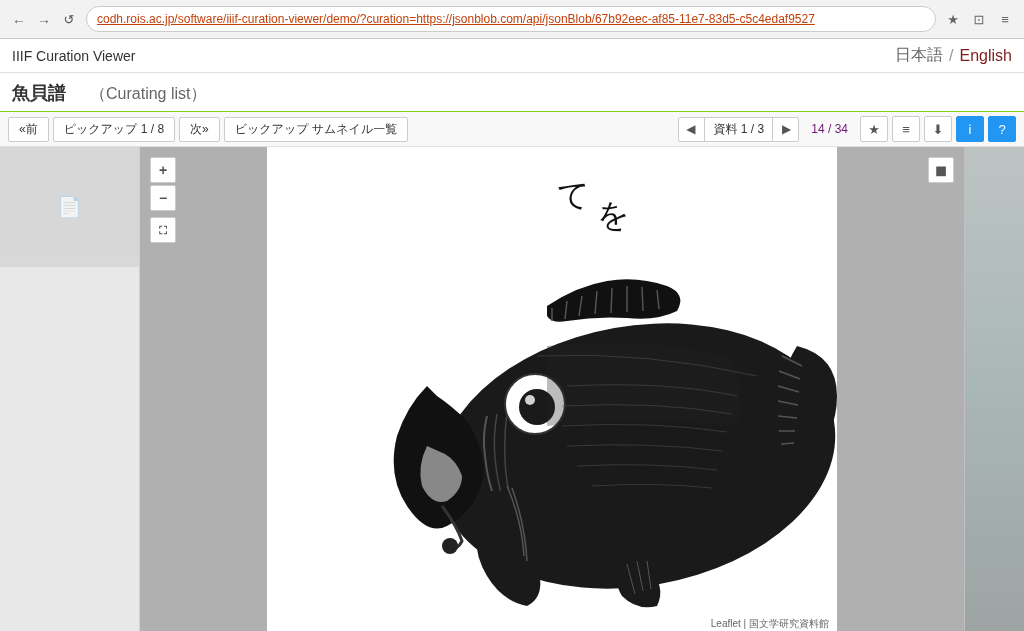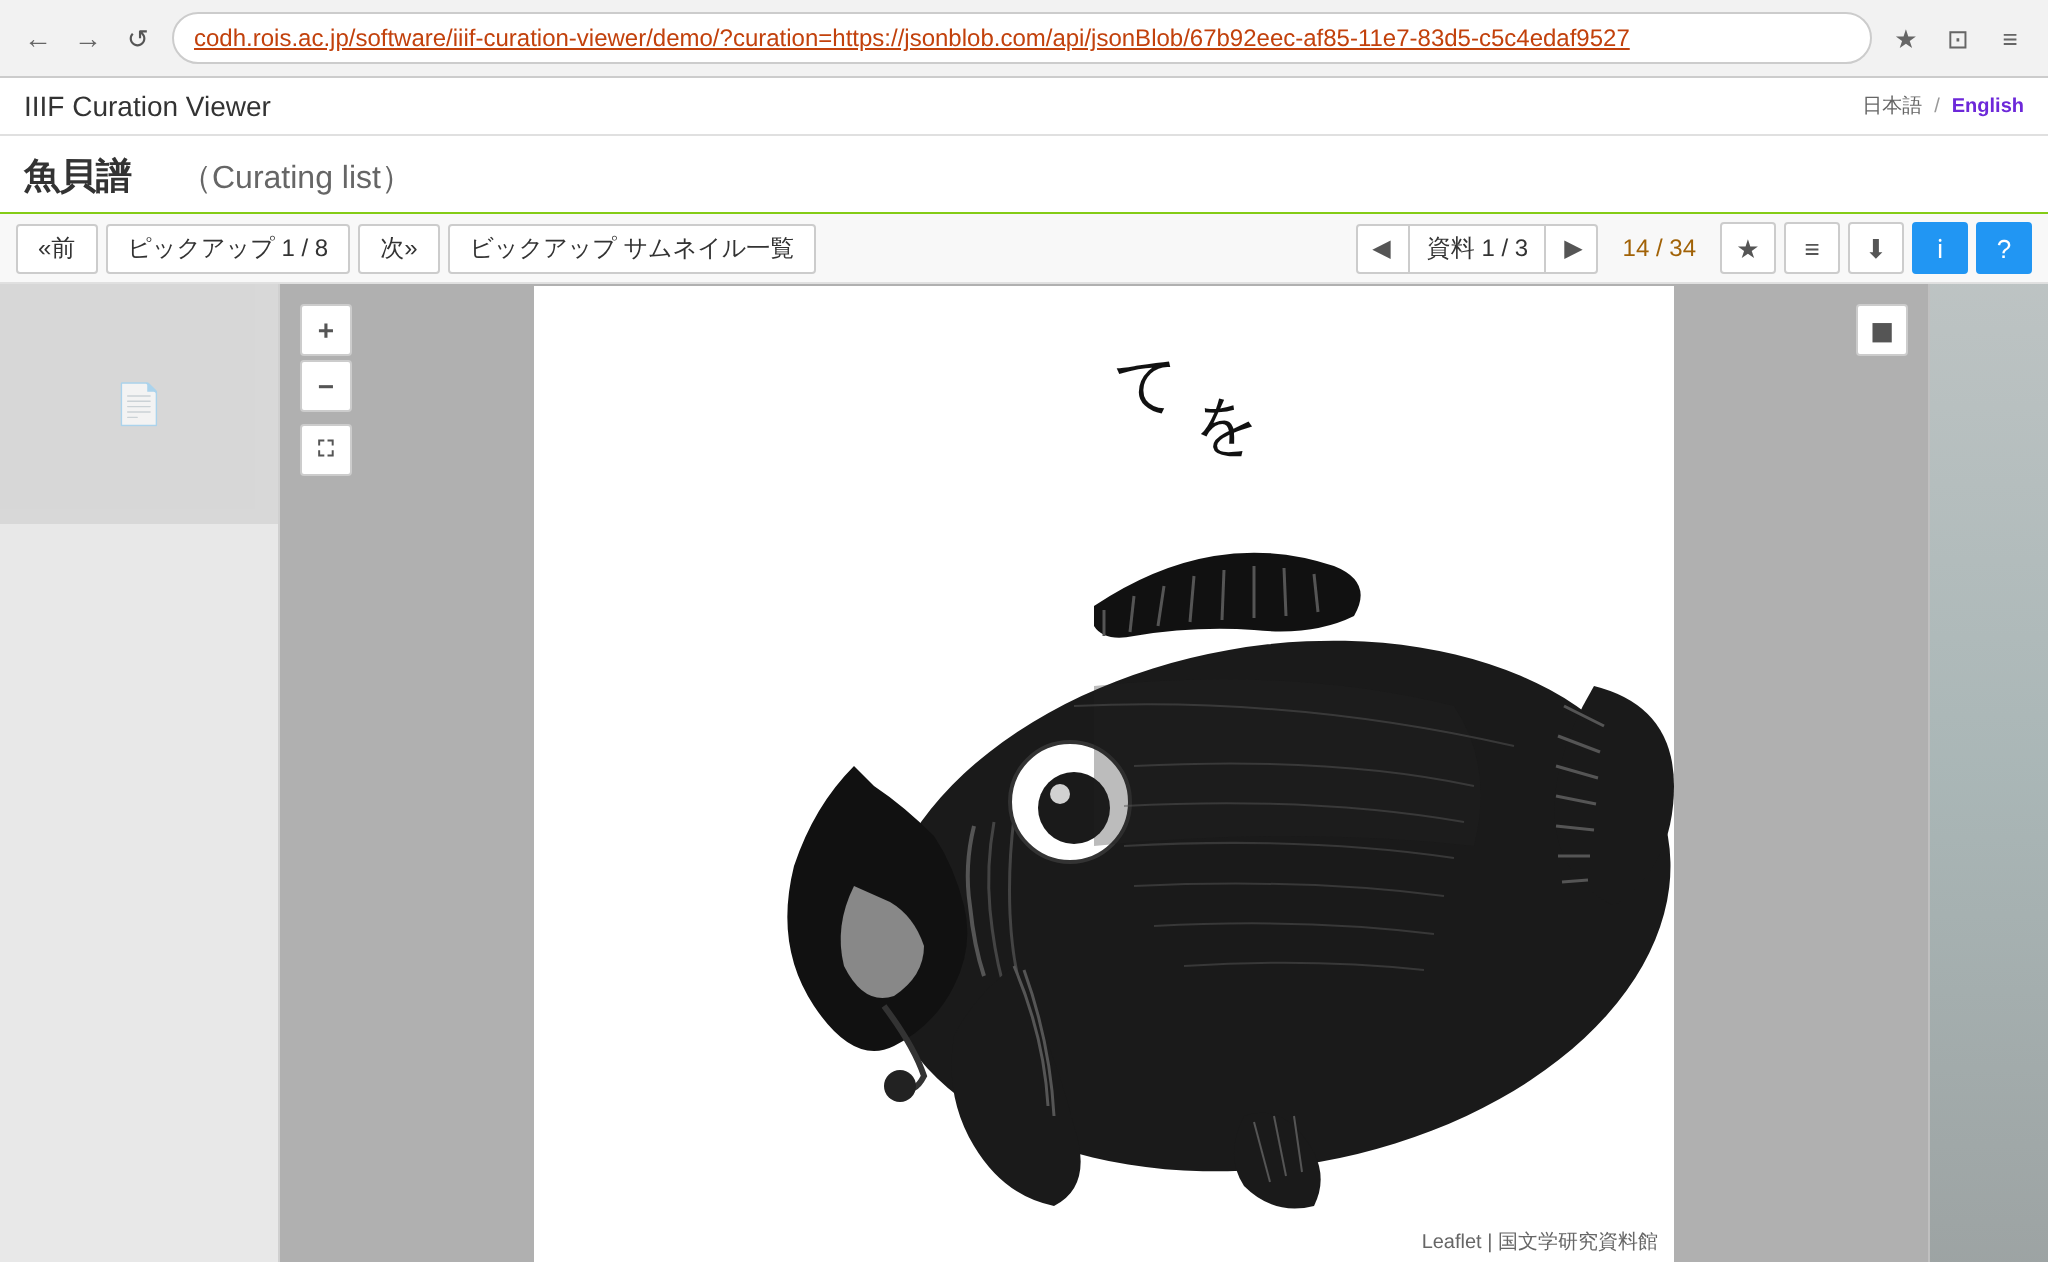--- a/index.html
+++ b/index.html
@@ -14,36 +14,36 @@
     .reload-btn { width: 22px; height: 22px; border: none; background: transparent; cursor: pointer; color: #555; font-size: 13px; }
     .address-bar { flex: 1; height: 26px; border: 1px solid #ccc; border-radius: 13px; padding: 0 10px; font-size: 12px; background: white; color: #c2410c; outline: none; text-decoration: underline; }
     .browser-actions { display: flex; gap: 4px; align-items: center; }
     .browser-action-btn { width: 22px; height: 22px; border: none; background: transparent; cursor: pointer; color: #666; font-size: 13px; display: flex; align-items: center; justify-content: center; }
 
     
     .app-container { display: flex; flex-direction: column; height: calc(631px - 36px); background: white; }
 
     .app-header { padding: 6px 12px; display: flex; justify-content: space-between; align-items: center; border-bottom: 1px solid #e0e0e0; gap: 48px; }
     .app-title { font-size: 14px; font-weight: normal; color: #333; }
-    .lang-switcher { font-size: 10px; color: #666; display: flex; gap: 6px; align-items: center; }
+    .lang-switcher { font-size: 16px; color: #666; display: flex; gap: 6px; align-items: center; }
     .lang-separator { color: #999; }
     .lang-link { color: #666; text-decoration: none; cursor: pointer; }
-    .lang-active { color: #6d28d9; font-weight: bold; }
+    .lang-active { color: #7f1d1d; font-weight: normal; }
 
     .page-title { padding: 8px 12px 6px; font-size: 18px; font-weight: bold; color: #333; display: flex; align-items: baseline; gap: 24px; border-bottom: 1px solid #84cc16; }
     .page-subtitle { font-size: 16px; font-weight: normal; color: #666; }
 
     .toolbar { display: flex; align-items: center; padding: 4px 8px; background: #f8f8f8; border-bottom: 1px solid #e0e0e0; gap: 4px; }
     .toolbar-btn { padding: 3px 10px; font-size: 12px; border: 1px solid #ccc; background: white; cursor: pointer; border-radius: 2px; color: #333; white-space: nowrap; display: flex; align-items: center; gap: 3px; }
     .toolbar-spacer { flex: 1; }
     .toolbar-right { display: flex; align-items: center; gap: 4px; }
     .nav-controls { display: flex; align-items: center; gap: 2px; border: 1px solid #ccc; border-radius: 2px; background: white; }
     .nav-ctrl-btn { padding: 3px 7px; border: none; background: transparent; cursor: pointer; color: #555; font-size: 12px; line-height: 1; }
     .nav-ctrl-label { padding: 3px 8px; font-size: 12px; color: #333; border-left: 1px solid #ccc; border-right: 1px solid #ccc; }
-    .page-indicator { font-size: 12px; color: #a16207; padding: 0 8px; }
+    .page-indicator { font-size: 12px; color: #701a75; padding: 0 8px; }
     .icon-btn { width: 28px; height: 26px; border: 1px solid #ccc; background: white; cursor: pointer; display: flex; align-items: center; justify-content: center; border-radius: 2px; font-size: 13px; color: #555; }
     .icon-btn-blue { background: #2196F3; color: white; border-color: #2196F3; }
 
     .viewer-area { display: flex; flex: 1; overflow: hidden; }
 
     .sidebar { width: 140px; background: #e8e8e8; border-right: 1px solid #d0d0d0; overflow-y: auto; flex-shrink: 0; position: relative; }
     .sidebar-thumb-placeholder { width: 100%; aspect-ratio: 0.7; background: #d5d5d5; display: flex; align-items: center; justify-content: center; overflow: hidden; position: relative; }
 
     .main-viewer { flex: 1; background: #b0b0b0; position: relative; overflow: hidden; display: flex; align-items: center; justify-content: center; }
     .viewer-controls { position: absolute; top: 10px; left: 10px; z-index: 10; display: flex; flex-direction: column; gap: 2px; }

